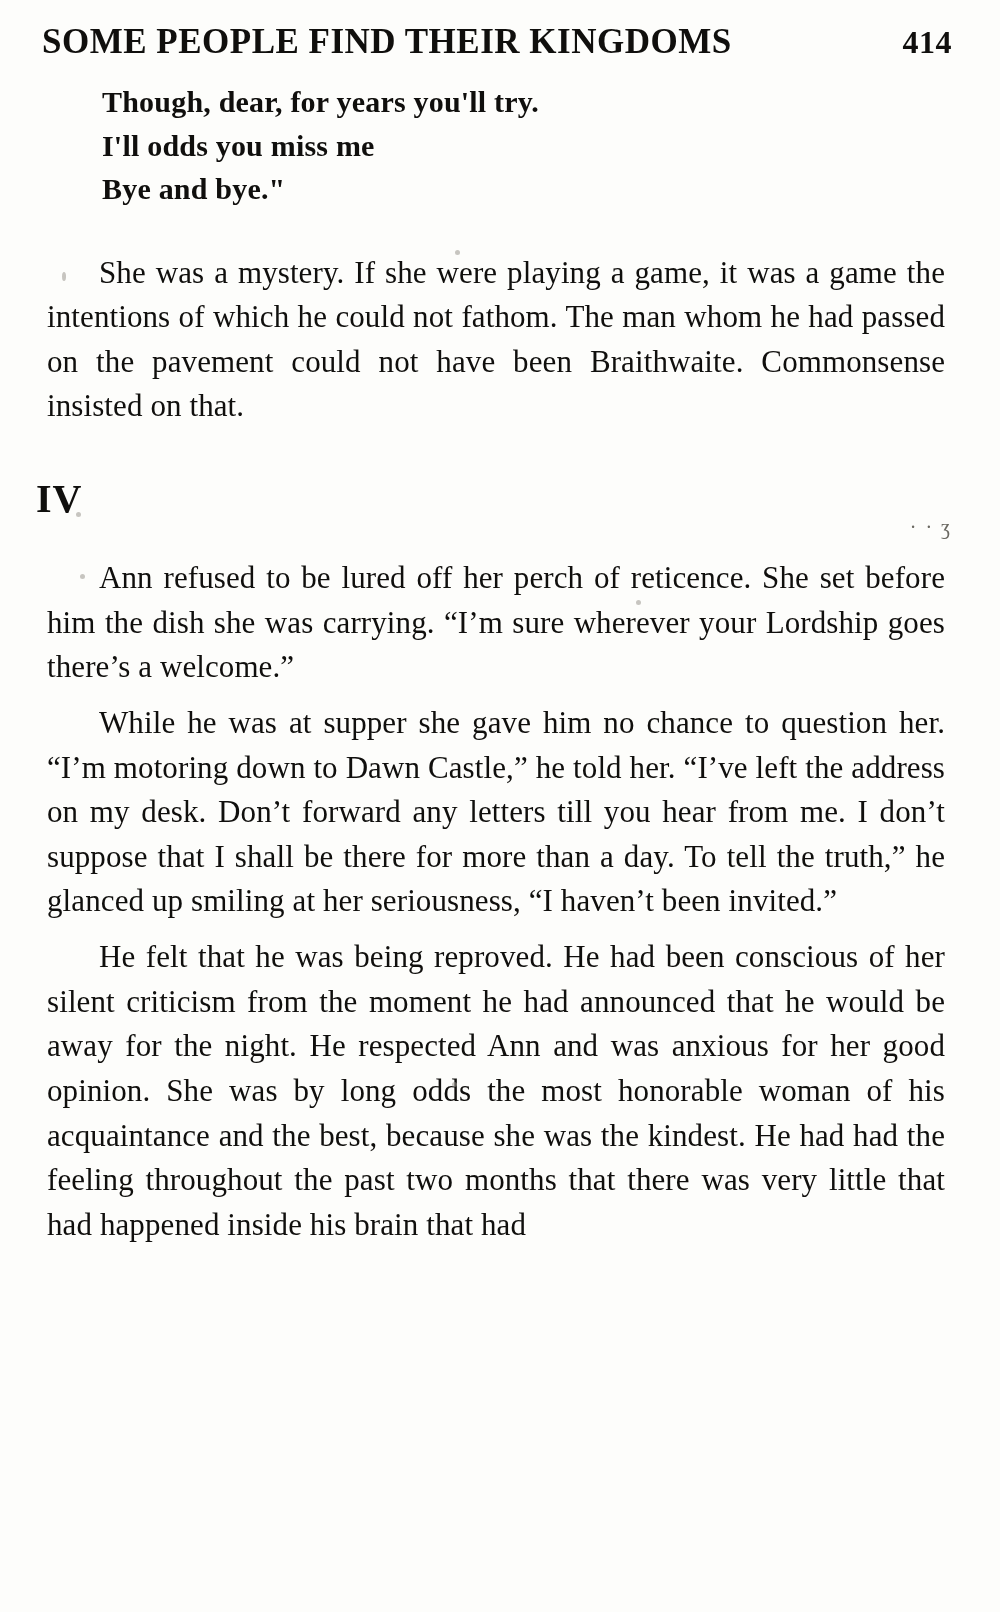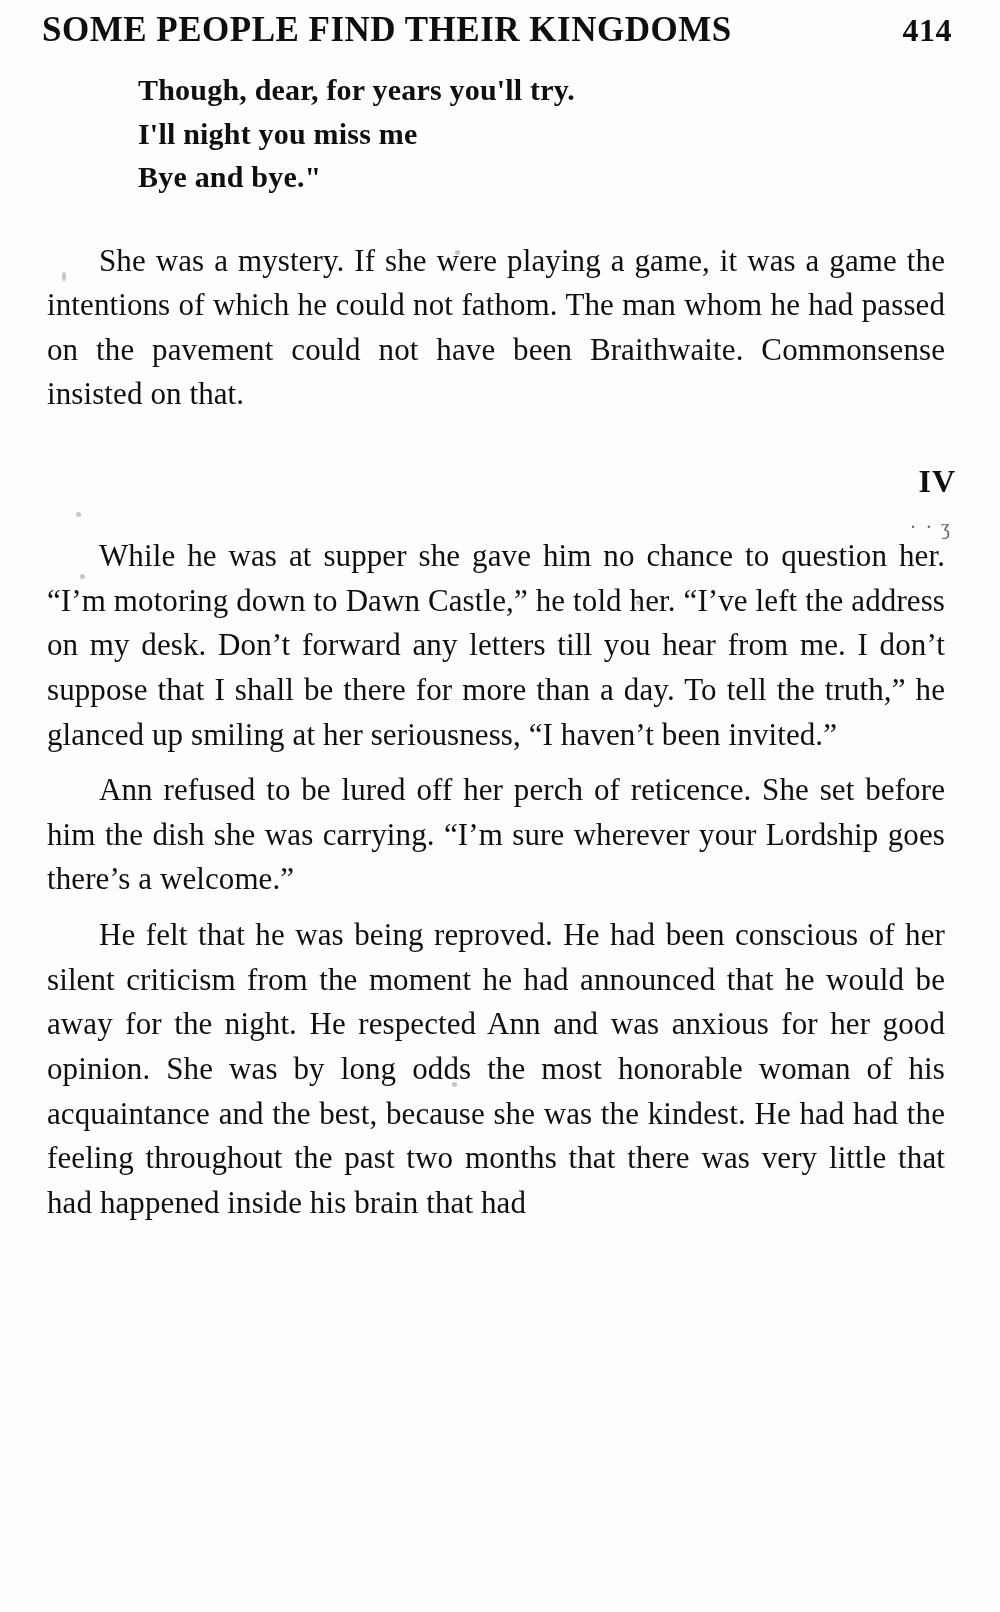--- a/index.html
+++ b/index.html
@@ -12,21 +12,21 @@
     height: 1612px;
     font-family: "Liberation Serif", serif;
     color: #100f0d;
     overflow: hidden;
   }
   .page {
     position: relative;
     width: 1000px;
     height: 1612px;
     box-sizing: border-box;
-    padding: 10px 44px 0 36px;
+    padding: 22px 44px 0 36px;
     background: #fdfdfb;
   }
   .running-head {
     display: flex;
     align-items: baseline;
     justify-content: space-between;
     font-weight: bold;
     font-size: 35px;
     letter-spacing: 0.5px;
     padding: 0 4px 0 6px;
@@ -34,21 +34,21 @@
   }
   .running-head .title {
     white-space: nowrap;
   }
   .running-head .folio {
     font-size: 32px;
     font-weight: bold;
   }
 
   .verse {
-    margin: 18px 0 0 102px;
+    margin: 18px 0 0 66px;
     font-size: 30px;
     font-weight: bold;
     line-height: 1.45;
     letter-spacing: 0.2px;
   }
   .verse .line {
     white-space: nowrap;
   }
 
   p.body {
@@ -59,22 +59,22 @@
     letter-spacing: 0.1px;
     font-weight: normal;
   }
   p.body.first {
     margin-top: 40px;
   }
   p.indent {
     text-indent: 52px;
   }
   .section-number {
-    text-align: right;
-    font-size: 32px;
+    text-align: left;
+    font-size: 40px;
     font-weight: bold;
     margin: 46px 0 34px 0;
     letter-spacing: 1px;
   }
   .speck {
     position: absolute;
     background: #9a978f;
     border-radius: 50%;
     opacity: 0.55;
   }
@@ -92,32 +92,32 @@
 
 <div class="page">
 
   <div class="running-head">
     <span class="title">SOME PEOPLE FIND THEIR KINGDOMS</span>
     <span class="folio">414</span>
   </div>
 
   <div class="verse">
     <div class="line">Though, dear, for years you'll try.</div>
-    <div class="line">I'll night you miss me</div>
+    <div class="line">I'll odds you miss me</div>
     <div class="line">Bye and bye."</div>
   </div>
 
   <p class="body first indent">She was a mystery.  If she were playing a game, it was a game the intentions of which he could not fathom.  The man whom he had passed on the pavement could not have been Braithwaite.  Commonsense insisted on that.</p>
 
   <div class="mark-right">· ·  ʒ</div>
 
   <div class="section-number">IV</div>
 
+  <p class="body indent">Ann refused to be lured off her perch of reticence.  She set before him the dish she was carrying.  “I’m sure wherever your Lordship goes there’s a welcome.”</p>
   <p class="body indent">While he was at supper she gave him no chance to question her.  “I’m motoring down to Dawn Castle,” he told her.  “I’ve left the address on my desk.  Don’t forward any letters till you hear from me.  I don’t suppose that I shall be there for more than a day.  To tell the truth,” he glanced up smiling at her seriousness, “I haven’t been invited.”</p>
-  <p class="body indent">Ann refused to be lured off her perch of reticence.  She set before him the dish she was carrying.  “I’m sure wherever your Lordship goes there’s a welcome.”</p>
   <p class="body indent">He felt that he was being reproved.  He had been conscious of her silent criticism from the moment he had announced that he would be away for the night.  He respected Ann and was anxious for her good opinion.  She was by long odds the most honorable woman of his acquaintance and the best, because she was the kindest.  He had had the feeling throughout the past two months that there was very little that had happened inside his brain that had</p>
 
   <span class="speck" style="left:62px; top:272px; width:4px; height:9px;"></span>
   <span class="speck" style="left:455px; top:250px; width:5px; height:5px;"></span>
   <span class="speck" style="left:76px; top:512px; width:5px; height:5px;"></span>
   <span class="speck" style="left:80px; top:574px; width:5px; height:5px;"></span>
   <span class="speck" style="left:636px; top:600px; width:5px; height:5px;"></span>
   <span class="speck" style="left:452px; top:1082px; width:5px; height:5px;"></span>
 </div>
 

